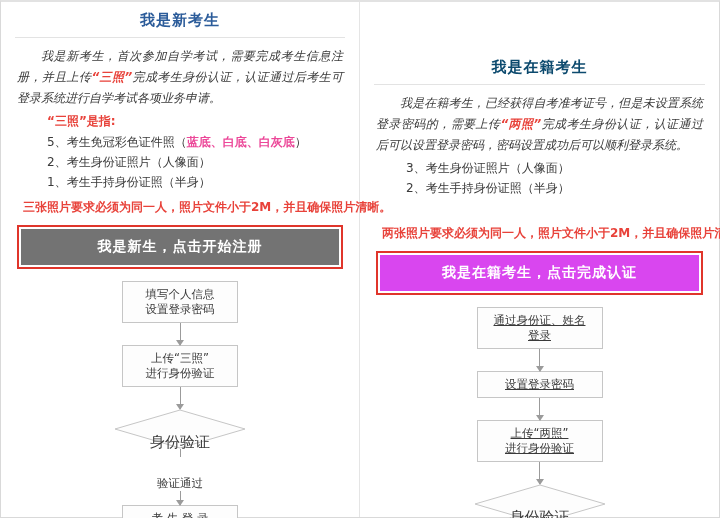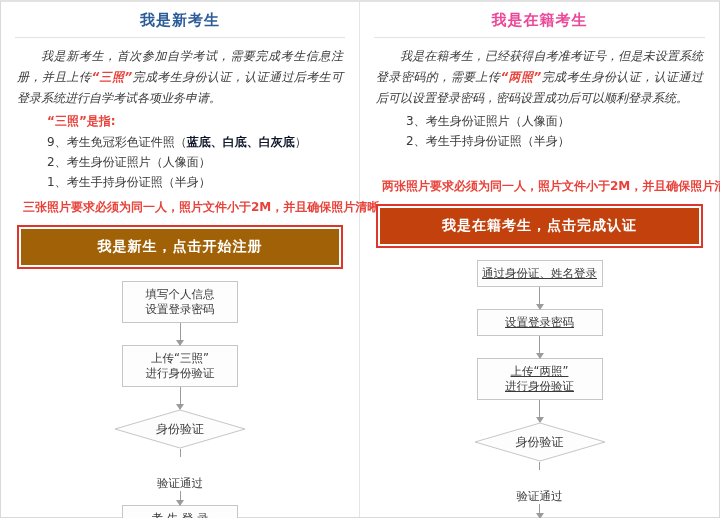--- a/index.html
+++ b/index.html
@@ -44,21 +44,21 @@
   .panel-title {
     text-align: center;
     font-size: 15px;
     font-weight: bold;
     letter-spacing: 1px;
     padding: 9px 0 7px 0;
     margin: 0;
     font-family: Liberation Mono, monospace;
   }
   .title-blue  { color: #2c5c9a; }
-  .title-green { color: #ec4899; }
+  .title-green { color: #0c4a6e; margin-top: 47px; }
 
   .title-rule {
     height: 1px;
     background: #e3e3e3;
     margin: 0 2px 8px 2px;
   }
 
   .body-text {
     font-size: 12px;
     line-height: 21px;
@@ -67,21 +67,21 @@
     margin: 0 4px 2px 4px;
     text-align: justify;
     font-style: italic;
   }
 
   .hl-red {
     color: #e8423a;
     font-weight: bold;
   }
   .hl-blue {
-    color: #0f172a;
+    color: #ec4899;
     font-weight: bold;
   }
 
   .sub-head {
     font-size: 12px;
     font-weight: bold;
     color: #e8423a;
     margin: 2px 0 1px 34px;
     line-height: 20px;
   }
@@ -120,41 +120,41 @@
     border: 0;
     padding: 9px 0;
     font-family: inherit;
     font-size: 14px;
     font-weight: bold;
     letter-spacing: 1px;
     color: #ffffff;
     cursor: pointer;
     text-align: center;
   }
-  .cta-blue  { background: #a16207; font-family: Liberation Mono, monospace; }
-  .cta-green { background: #c2410c; }
+  .cta-blue  { background: #737373; font-family: Liberation Mono, monospace; }
+  .cta-green { background: #d946ef; }
 
   
   .flow {
     margin-top: 12px;
     display: flex;
     flex-direction: column;
     align-items: center;
   }
   .node {
     width: 116px;
     min-height: 18px;
     box-sizing: border-box;
     border: 1px solid #c6c6c6;
     background: #fdfdfd;
     font-size: 11.5px;
     line-height: 15px;
     color: #3a3a3a;
     text-align: center;
-    padding: 5px 0;
+    padding: 5px 11px;
     white-space: pre-line;
   }
   .node.wide { width: 126px; text-decoration: underline; }
 
   .arrow {
     width: 1px;
     background: #9b9b9b;
     position: relative;
   }
   .arrow::after {
@@ -171,26 +171,26 @@
   .arrow.h14 { height: 14px; }
 
   .diamond {
     position: relative;
     width: 132px;
     height: 40px;
   }
   .diamond svg { display: block; }
   .diamond .dlabel {
     position: absolute;
-    left: 0; top: 0;
+    left: 0; top: 13px;
     width: 132px; height: 40px;
     display: flex;
     align-items: center;
     justify-content: center;
-    font-size: 12px;
+    font-size: 15px;
     color: #3a3a3a;
   }
 
   .edge-label {
     font-size: 11.5px;
     color: #3a3a3a;
     line-height: 16px;
     margin: 18px 0 0 0;
   }
   .plain-line {
@@ -212,21 +212,21 @@
       <div class="title-rule"></div>
 
       <p class="body-text">
         <span>我是新考生，首次参加自学考试，需要完成考生信息注册，并且上传</span><span class="hl-red">“三照”</span><span>完成考生身份认证，认证通过后考生可登录系统进行自学考试各项业务申请。</span>
       </p>
 
       <div class="sub-head">“三照”是指:</div>
 
       <ul class="req-list">
         <li>
-          <span>9、考生免冠彩色证件照（</span><span class="hl-blue">蓝底、白底、白灰底</span><span>）</span>
+          <span>5、考生免冠彩色证件照（</span><span class="hl-blue">蓝底、白底、白灰底</span><span>）</span>
         </li>
         <li>
           <span>2、考生身份证照片（人像面）</span>
         </li>
         <li>
           <span>1、考生手持身份证照（半身）</span>
         </li>
       </ul>
 
       <div class="warn-line">三张照片要求必须为同一人，照片文件小于2M，并且确保照片清晰。</div>

